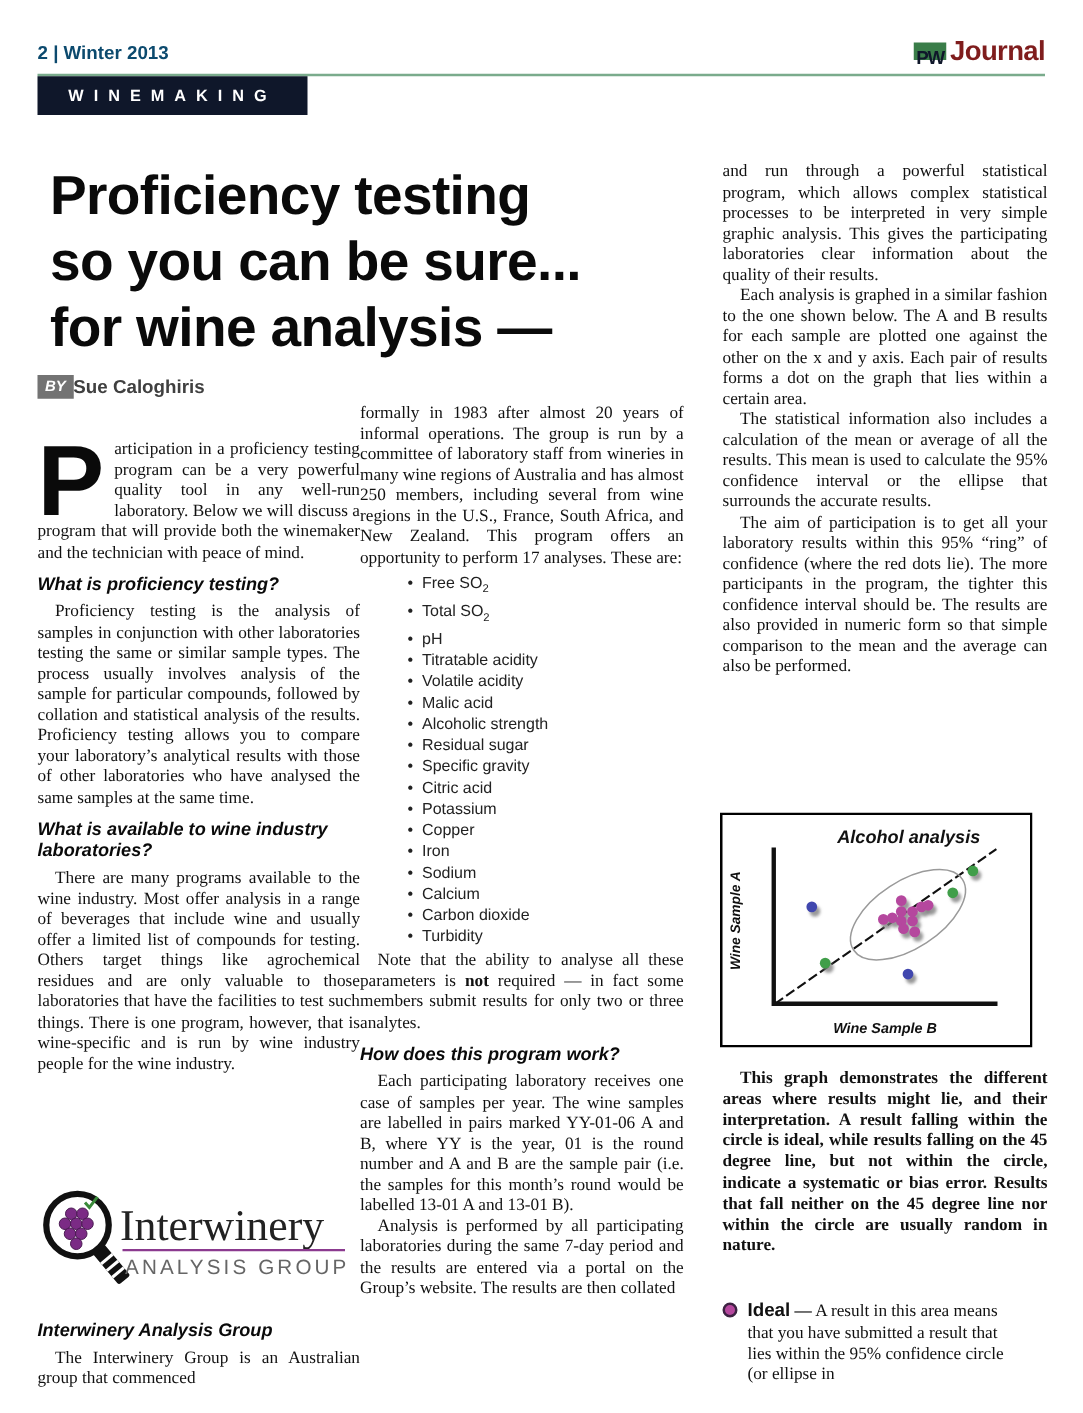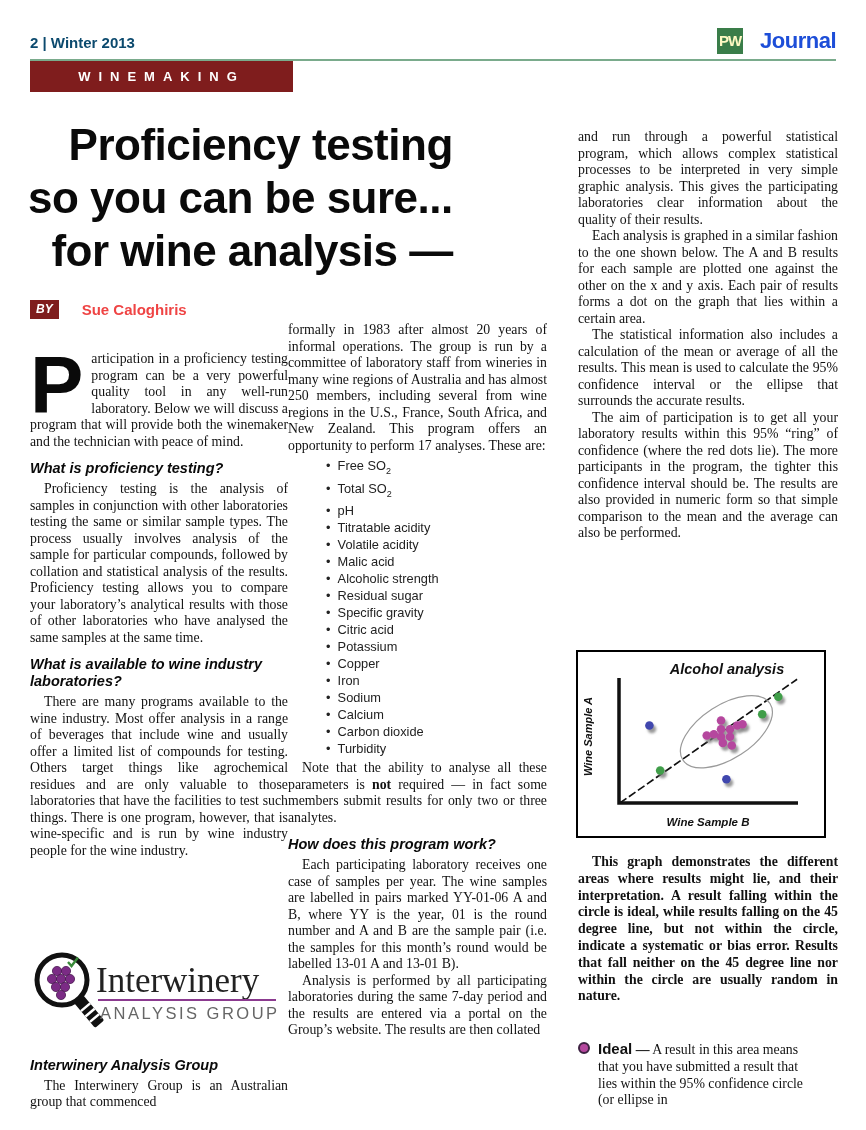--- a/index.html
+++ b/index.html
@@ -4,34 +4,34 @@
 <style>
   html,body{margin:0;padding:0;}
   body{
     width:866px;height:1130px;position:relative;background:#ffffff;
     font-family:"Liberation Serif","DejaVu Serif",serif;color:#111;
     overflow:hidden;
   }
   
   #page-info{position:absolute;left:30px;top:34px;font:bold 15px "Liberation Sans",sans-serif;color:#0c4a6e;}
   #journal-logo{position:absolute;right:30px;top:28px;display:flex;align-items:center;}
-  #journal-logo .pw-box{background:#3a7d49;color:#fef9c3;font:bold 15px/26px "Liberation Sans",sans-serif;
-    width:26px;height:26px;text-align:center;letter-spacing:-1px;}
-  #journal-logo .journal-word{color:#1d4ed8;font:bold 22px "Liberation Sans",sans-serif;margin-left:17px;letter-spacing:-0.5px;}
+  #journal-logo .pw-box{background:#3a7d49;color:#0f172a;font:bold 15px/26px "Liberation Sans",sans-serif;
+    width:26px;height:14px;text-align:center;letter-spacing:-1px;}
+  #journal-logo .journal-word{color:#7f1d1d;font:bold 22px "Liberation Sans",sans-serif;margin-left:3px;letter-spacing:-0.5px;}
   #header-rule{position:absolute;left:30px;top:59px;width:806px;height:2px;background:#7aab8c;}
-  #section-banner{position:absolute;left:30px;top:61px;width:263px;height:31px;background:#7f1d1d;
+  #section-banner{position:absolute;left:30px;top:61px;width:216px;height:31px;background:#0f172a;
     color:#fff;font:bold 13px/31px "Liberation Sans",sans-serif;text-align:center;letter-spacing:8px;}
   
-  #article-title{position:absolute;left:28px;top:118px;margin:0;font:bold 44px/53px "Liberation Sans",sans-serif;
-    letter-spacing:-0.5px;color:#0a0a0a;text-align:right;}
+  #article-title{position:absolute;left:28px;top:118px;margin:12px;font:bold 44px/53px "Liberation Sans",sans-serif;
+    letter-spacing:-0.5px;color:#0a0a0a;}
   #article-title span{display:block;}
   #byline{position:absolute;left:30px;top:300px;display:flex;align-items:center;}
-  #byline .by-badge{background:#7f1d1d;color:#fff;font:bold italic 12px "Liberation Sans",sans-serif;
-    font-style:italic;padding:2px 6px 3px;margin-right:23px;}
-  #byline .author{font:bold 15px "Liberation Sans",sans-serif;color:#ef4444;}
+  #byline .by-badge{background:#737373;color:#fff;font:bold italic 12px "Liberation Sans",sans-serif;
+    font-style:italic;padding:2px 6px 3px;margin-right:0;}
+  #byline .author{font:bold 15px "Liberation Sans",sans-serif;color:#404040;}
   
   .col{position:absolute;text-align:justify;font-size:13.8px;line-height:16.5px;}
   .col p{margin:0;text-indent:14px;}
   .col p.noindent{text-indent:0;}
   #col1{left:30px;top:351px;width:258px;height:601px;overflow:hidden;}
   #col2{left:288px;top:322px;width:259px;height:788px;overflow:hidden;}
   #col3-text{left:578px;top:129px;width:260px;height:517px;overflow:hidden;}
   h4.section{font:bold italic 14.5px/17px "Liberation Sans",sans-serif;font-style:italic;
     margin:10px 0 4px;text-align:left;color:#0a0a0a;}
   .dropcap{float:left;font:bold 80px/64px "Liberation Sans",sans-serif;color:#0a0a0a;padding:2px 8px 0 0;}

